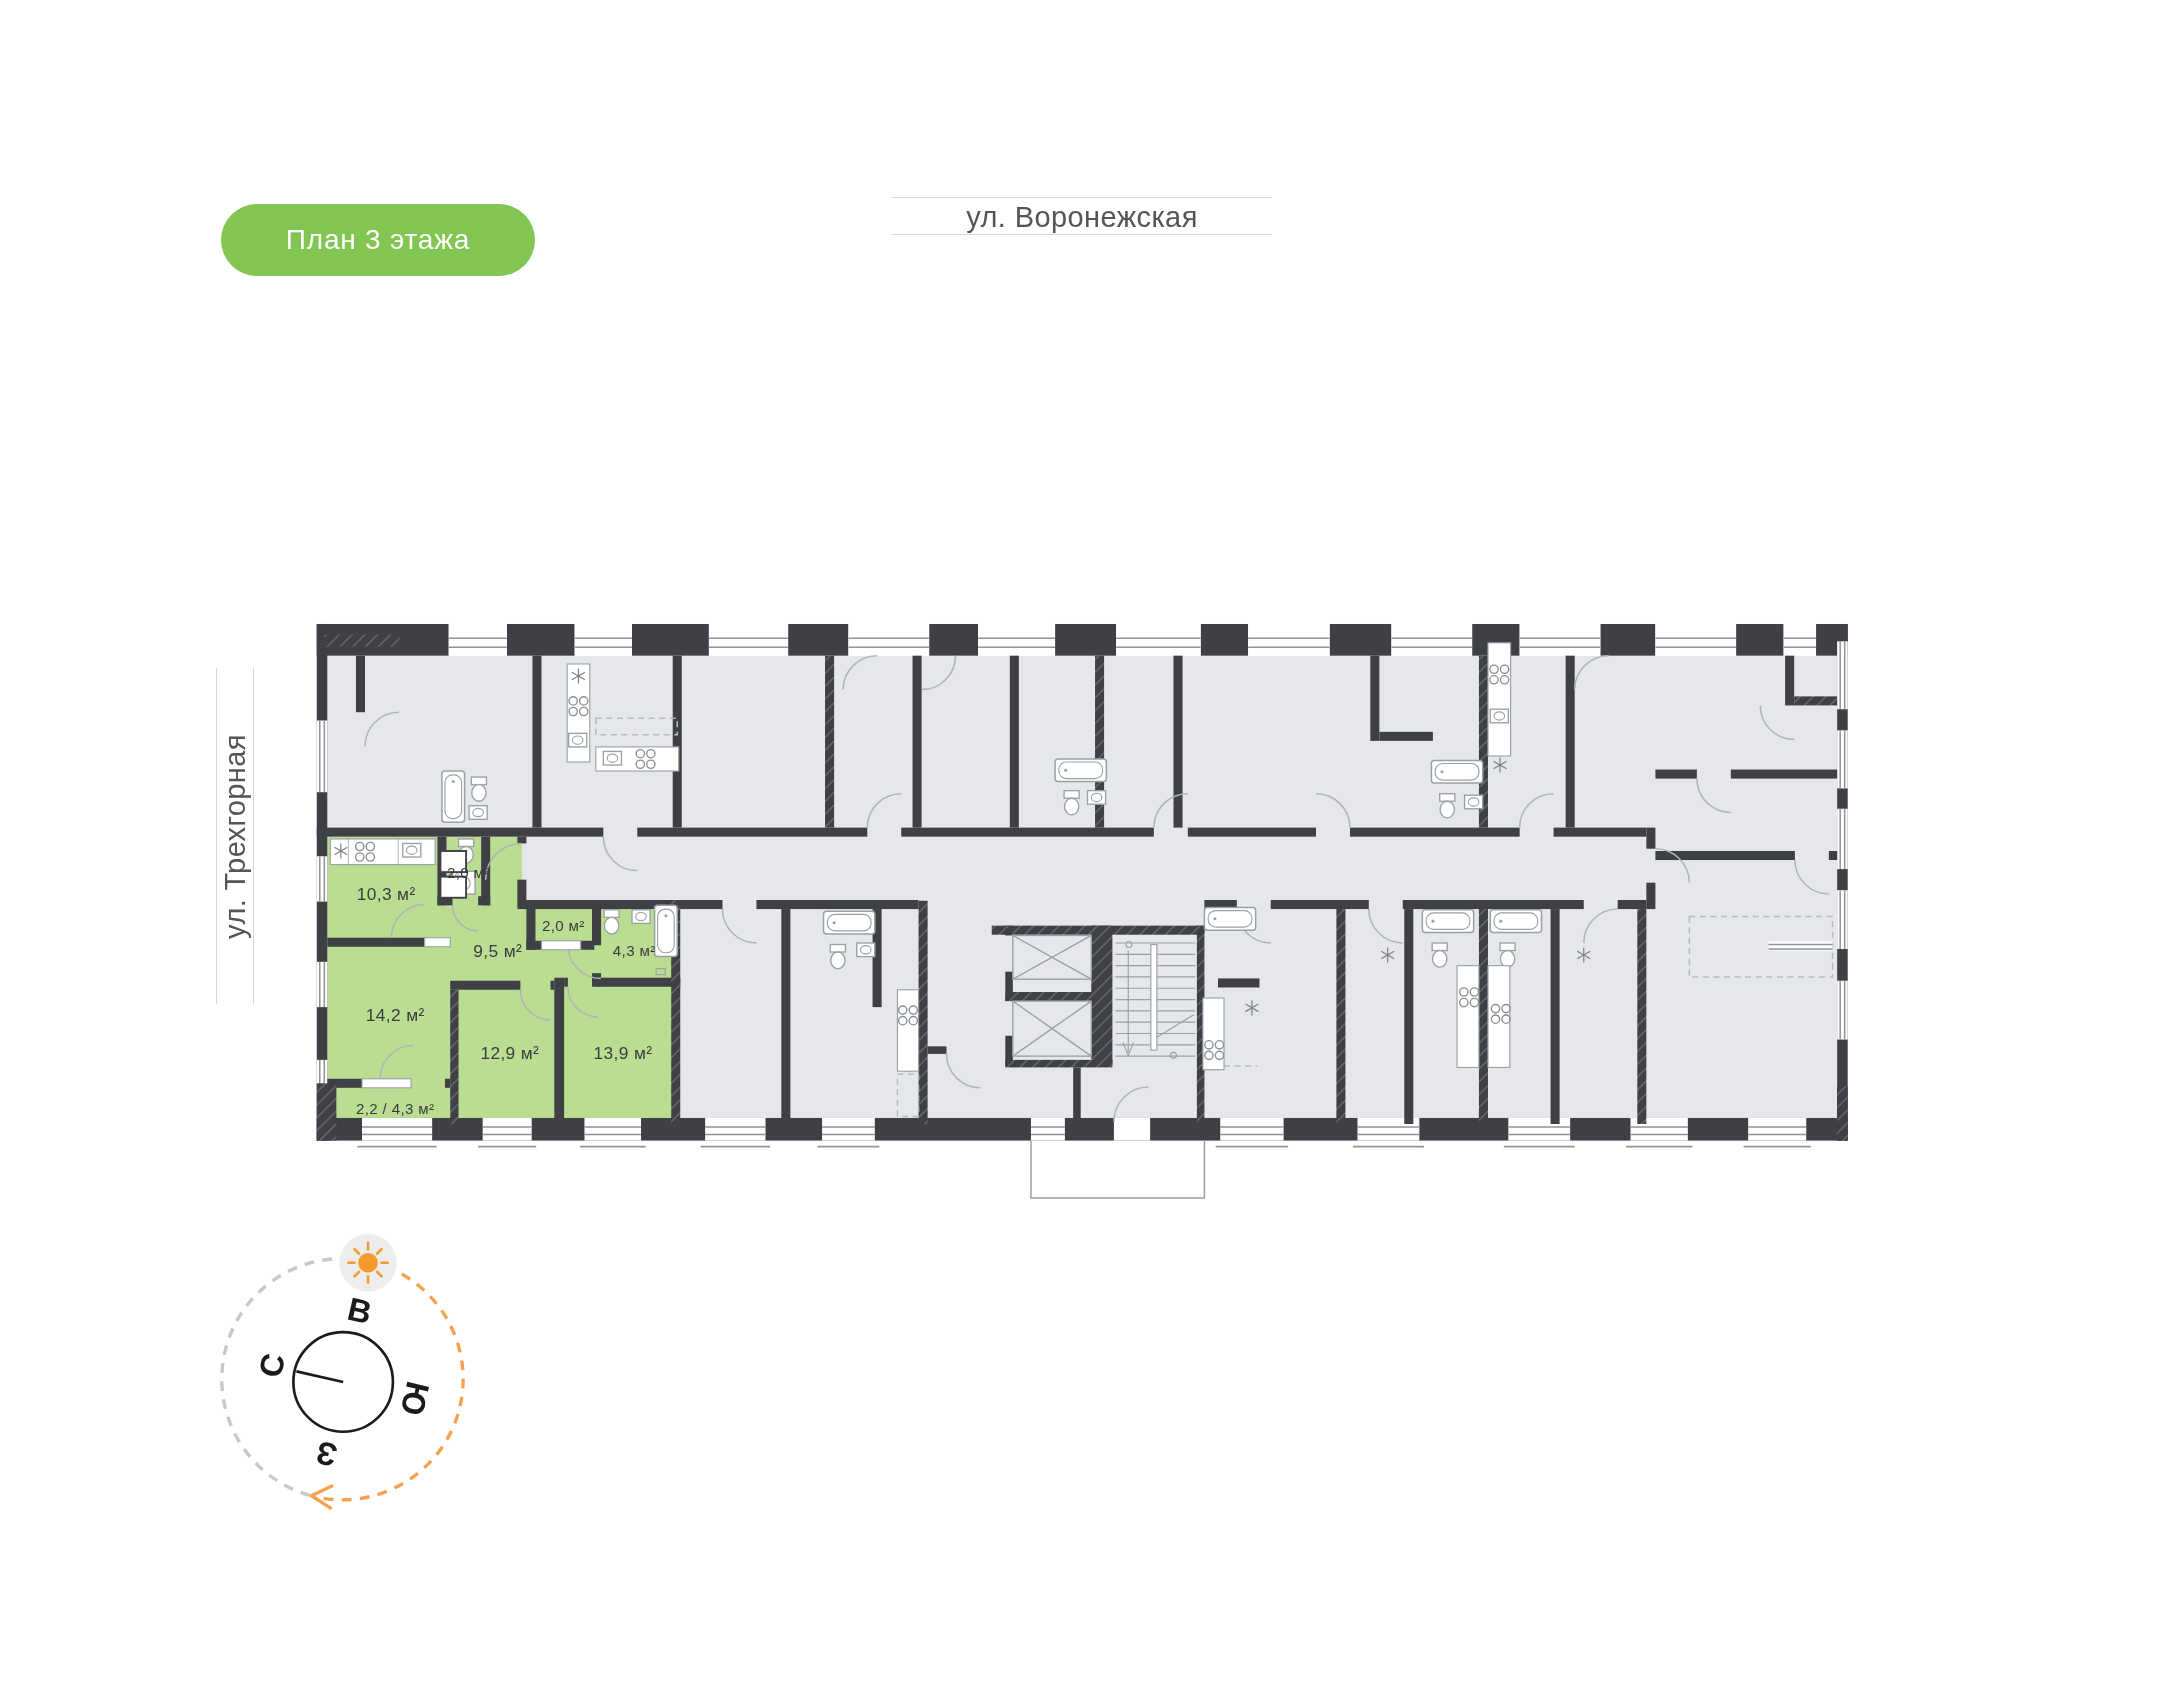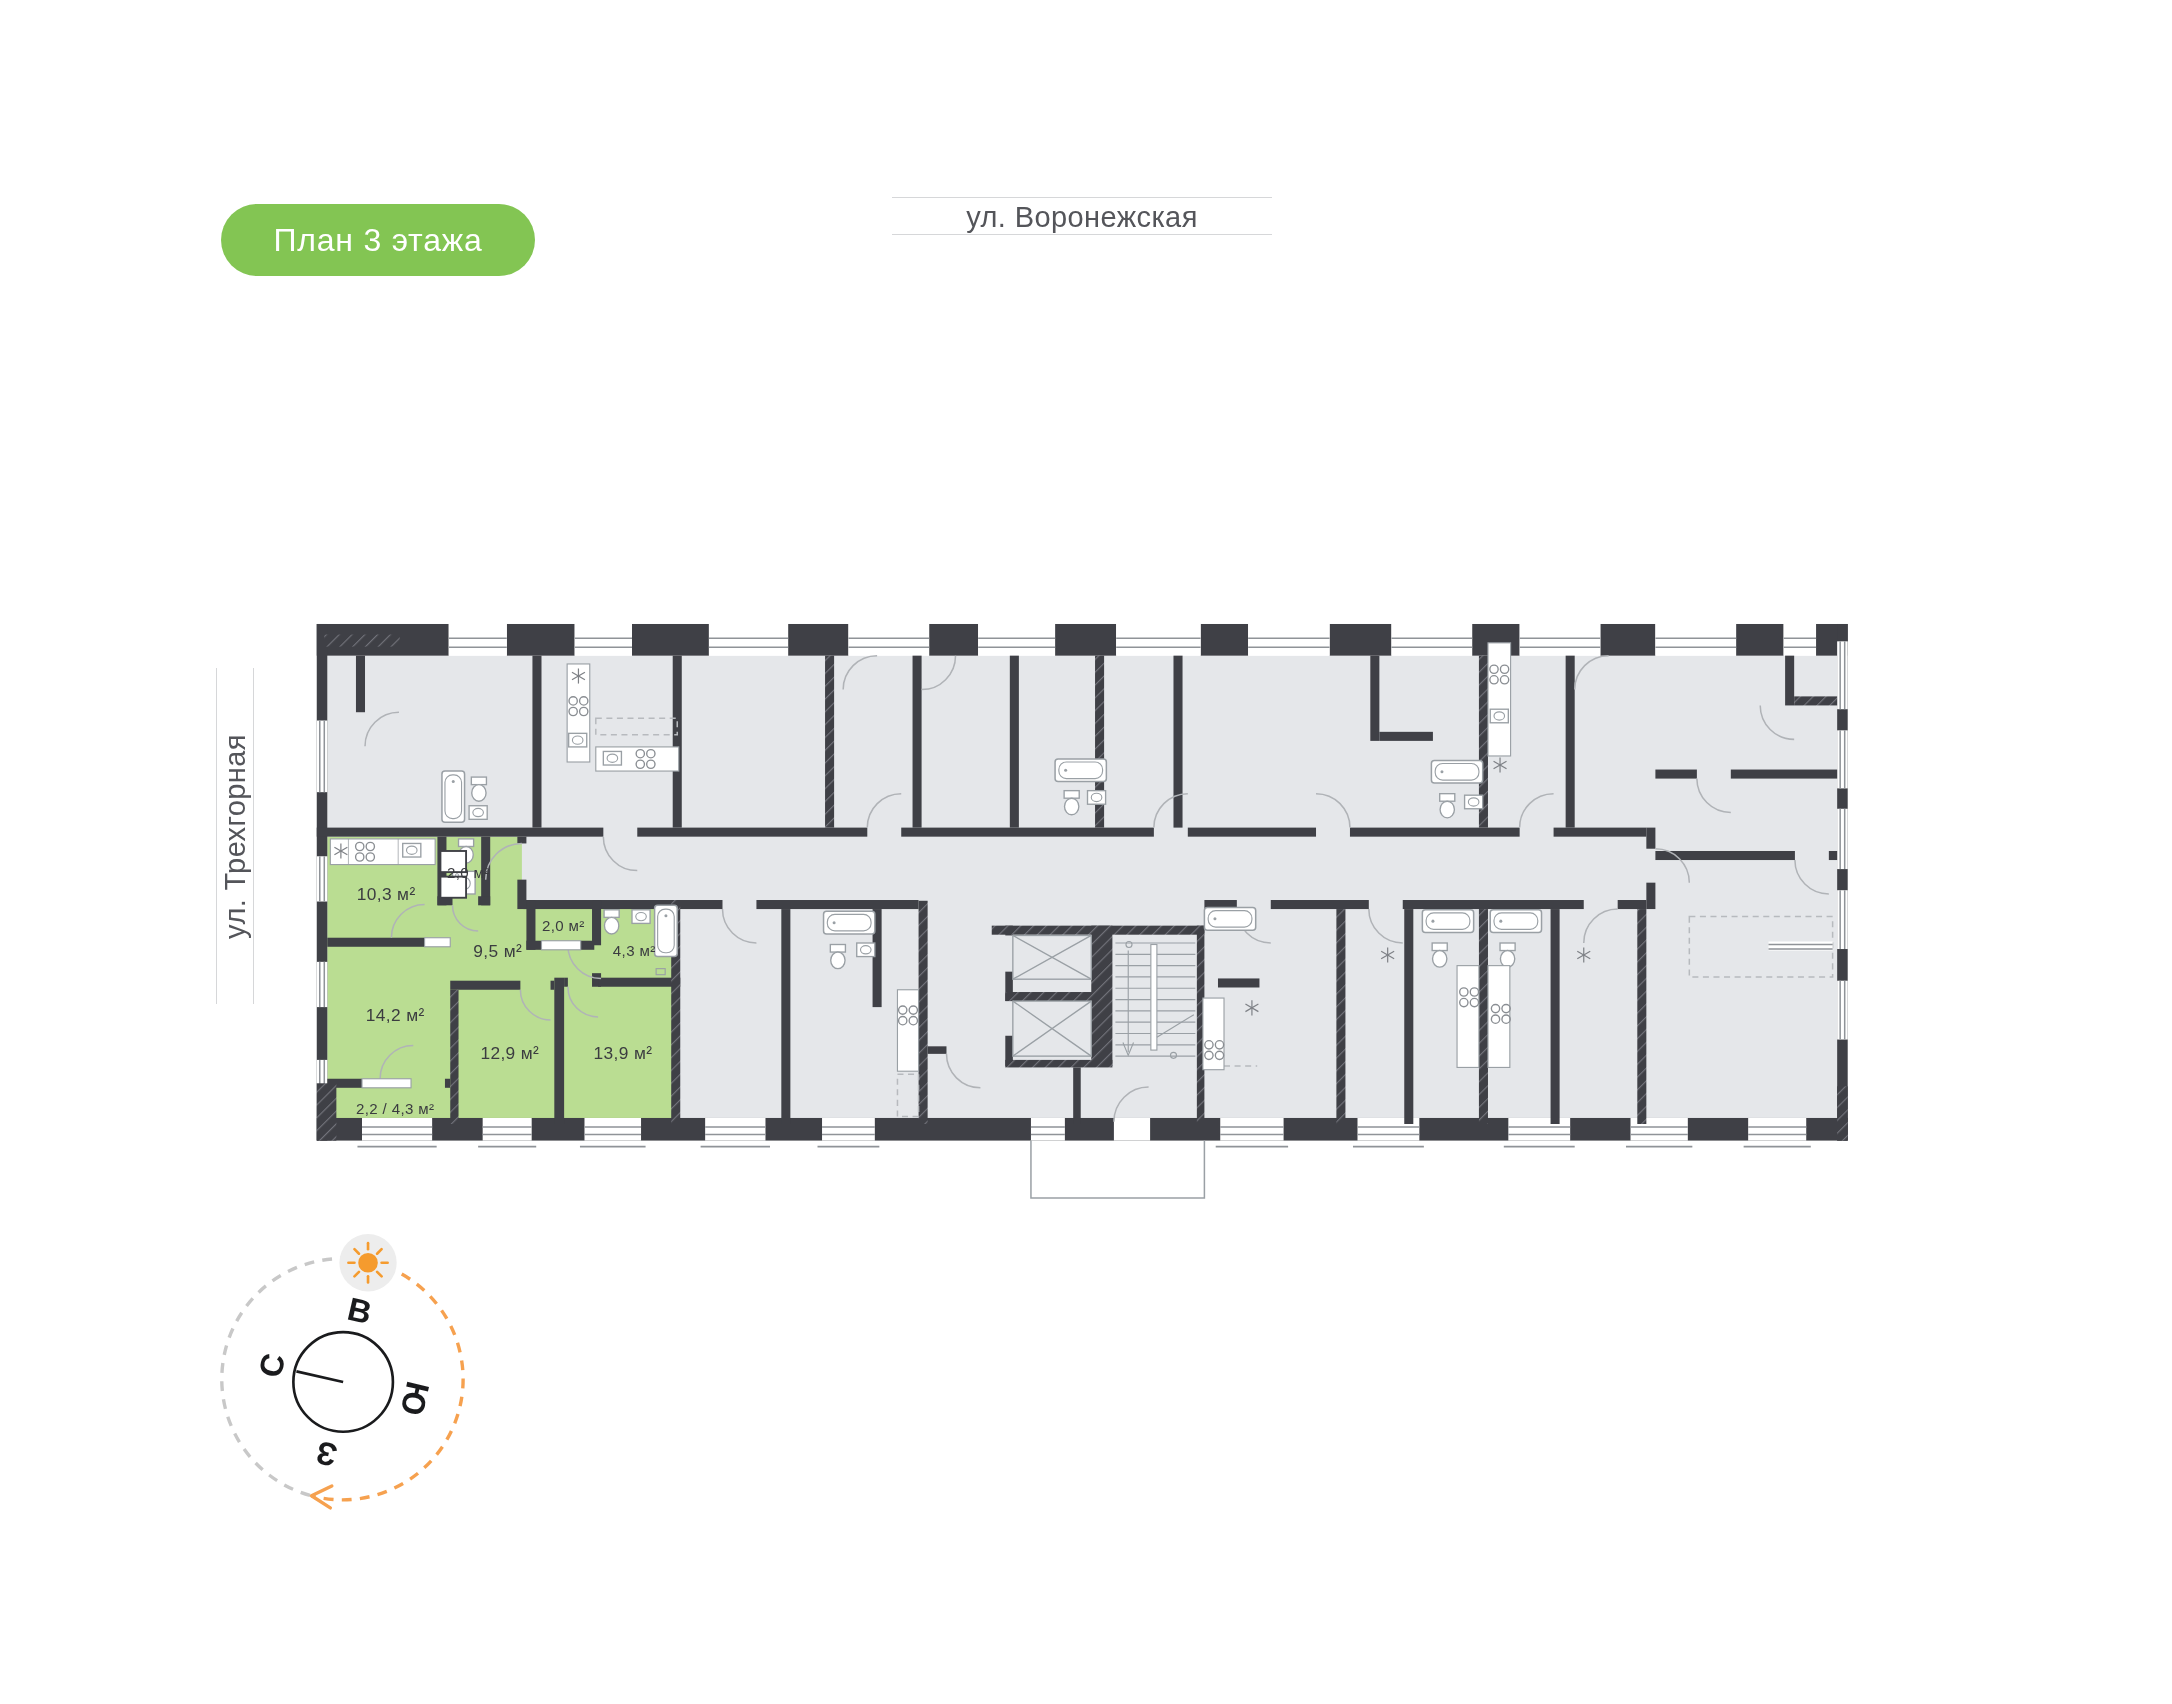--- a/index.html
+++ b/index.html
@@ -3,21 +3,21 @@
 <meta charset="utf-8">
 <style>
   html,body{margin:0;padding:0;}
   body{
     width:2172px;height:1705px;position:relative;background:#ffffff;
     font-family:"Liberation Sans", sans-serif;overflow:hidden;
   }
   #badge{
     position:absolute;left:221px;top:204px;width:314px;height:72px;
     background:#83c553;border-radius:36px;display:flex;align-items:center;justify-content:center;
-    color:#ffffff;font-size:32px;letter-spacing:0.8px;
+    color:#ffffff;font-size:28px;letter-spacing:0.8px;
   }
   .street-top{
     position:absolute;left:892px;top:197px;width:380px;height:36px;
     border-top:1.5px solid #d6d7d9;border-bottom:1.5px solid #d6d7d9;
     display:flex;align-items:flex-end;justify-content:center;
     color:#54555a;font-size:29px;letter-spacing:0.4px;
   }
   .street-left{
     position:absolute;left:216px;top:668px;width:36px;height:336px;
     border-left:1.5px solid #d6d7d9;border-right:1.5px solid #d6d7d9;

